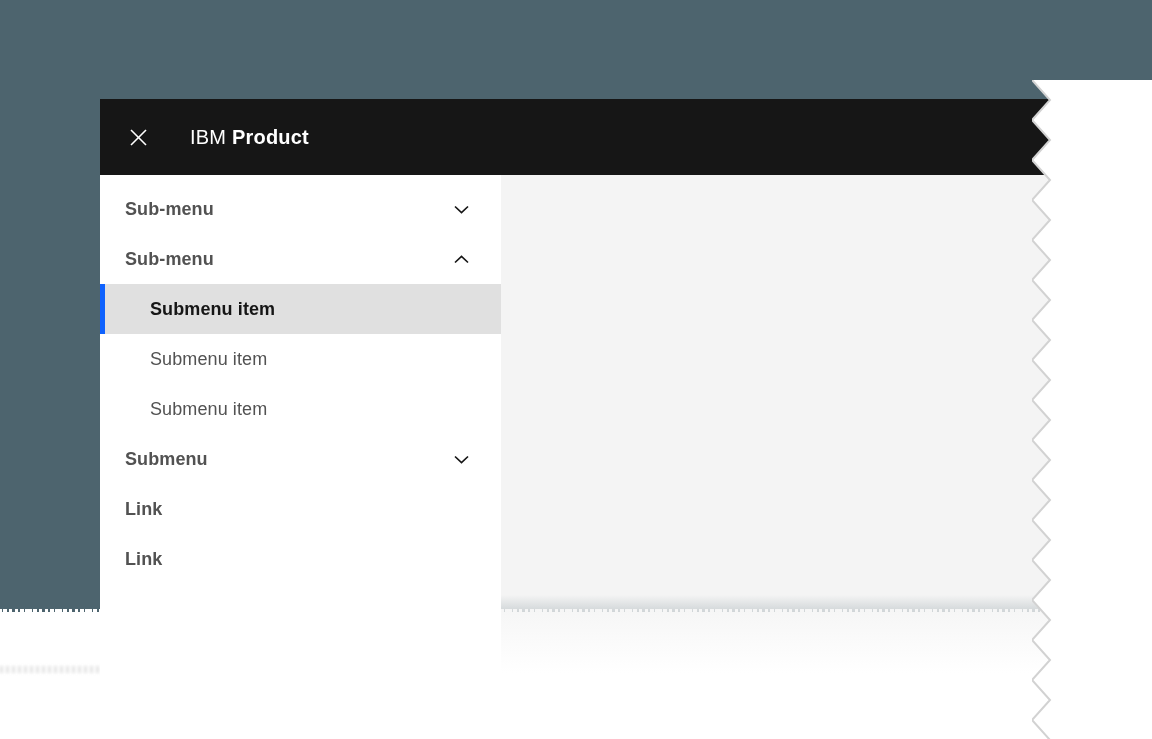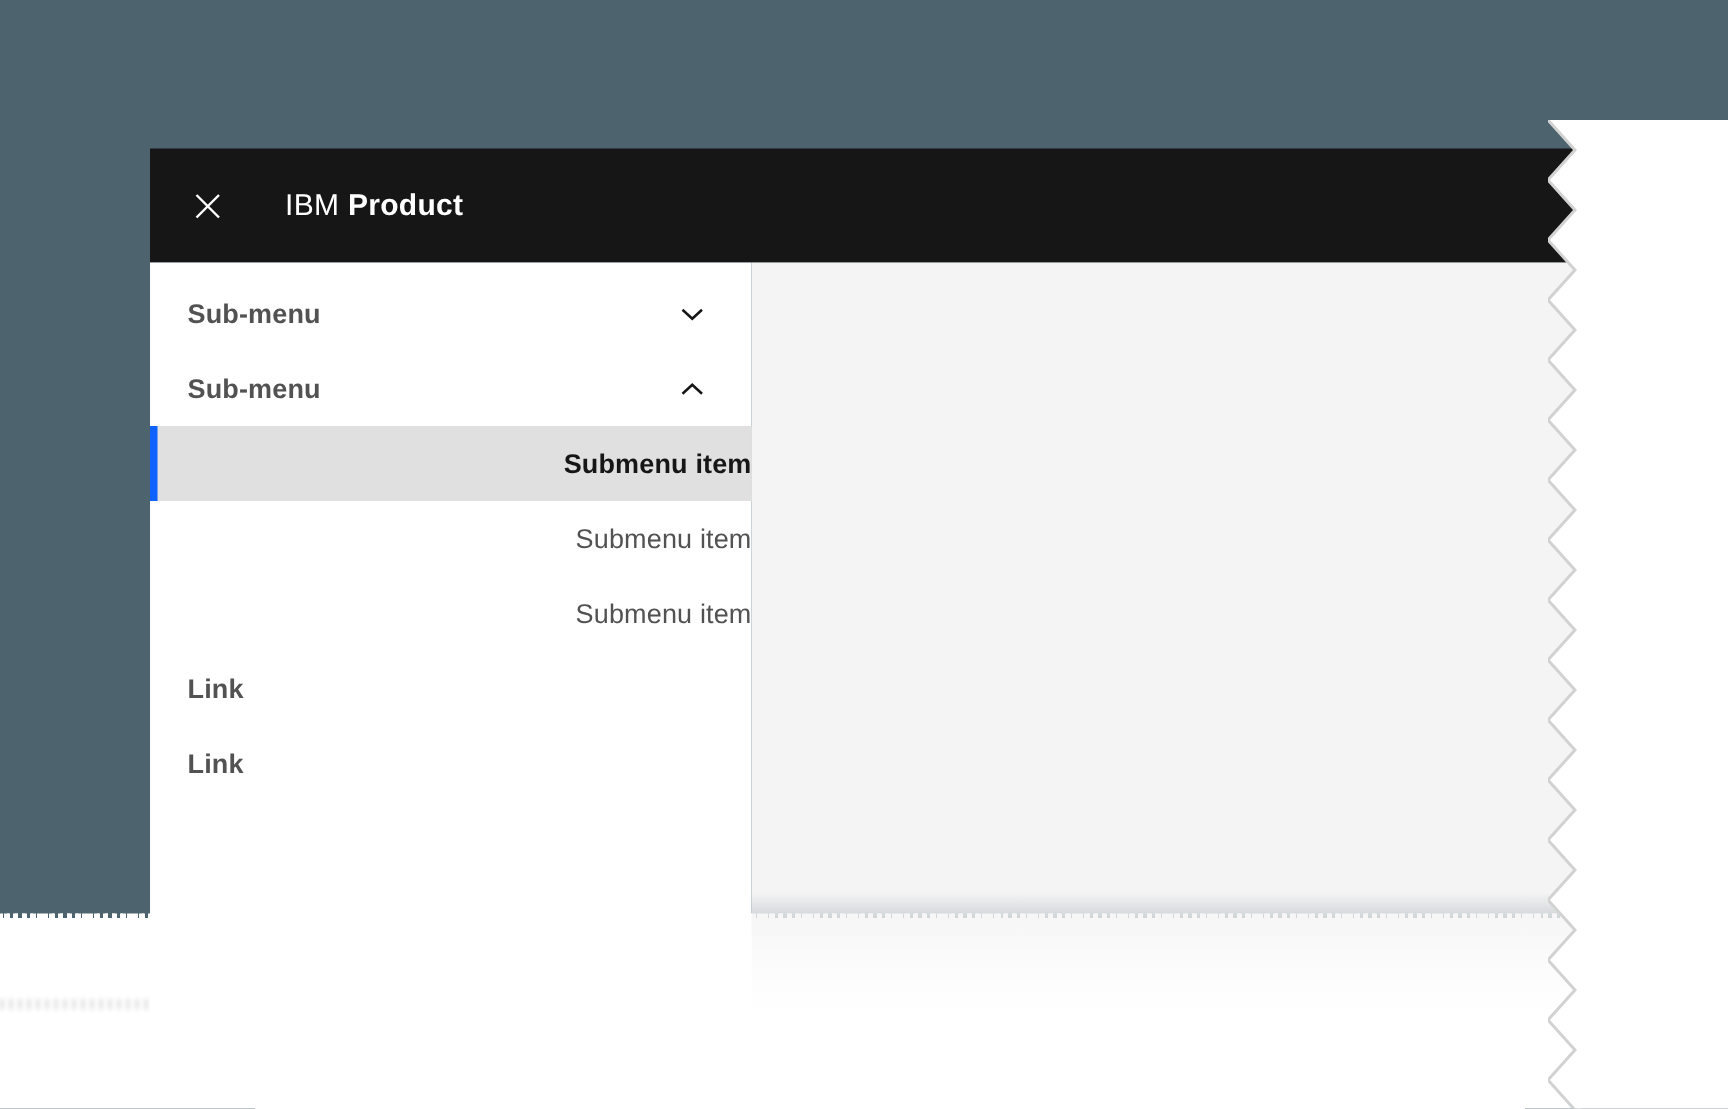--- a/index.html
+++ b/index.html
@@ -47,21 +47,21 @@
   .side-nav{
     position:absolute;left:0;top:76px;width:401px;height:501px;
     background:#ffffff;padding-top:9px;box-sizing:border-box;
   }
   .nav-item{
     position:relative;height:50px;display:flex;align-items:center;
     padding-left:25px;box-sizing:border-box;cursor:pointer;
     font-size:18px;font-weight:700;color:var(--menu-text,#525252);
     letter-spacing:.1px;
   }
-  .nav-item.sub{padding-left:50px;font-weight:400;justify-content:flex-end;}
+  .nav-item.sub{padding-left:50px;font-weight:400;}
   .nav-item.selected{
     background:var(--selected-bg,#e0e0e0);
     color:var(--selected-text,#161616);font-weight:700;
   }
   .nav-item.selected::before{
     content:"";position:absolute;left:0;top:0;bottom:0;width:5px;
     background:var(--accent,#0f62fe);
   }
   .nav-item .chevron{position:absolute;right:31px;top:50%;transform:translateY(-50%);}
 
@@ -127,20 +127,28 @@
       </div>
 
       <div class="nav-item sub">
         <span>Submenu item</span>
       </div>
 
       <div class="nav-item sub">
         <span>Submenu item</span>
       </div>
 
+      <div class="nav-item">
+        <span>Submenu</span>
+        <span class="chevron">
+          <svg width="17" height="10" viewBox="0 0 17 10">
+              <polyline points="2,2 8.5,8 15,2" fill="none" stroke="#161616" stroke-width="1.7"></polyline>
+            </svg>
+        </span>
+      </div>
 
       <div class="nav-item">
         <span>Link</span>
       </div>
 
       <div class="nav-item">
         <span>Link</span>
       </div>
 
     </nav>

